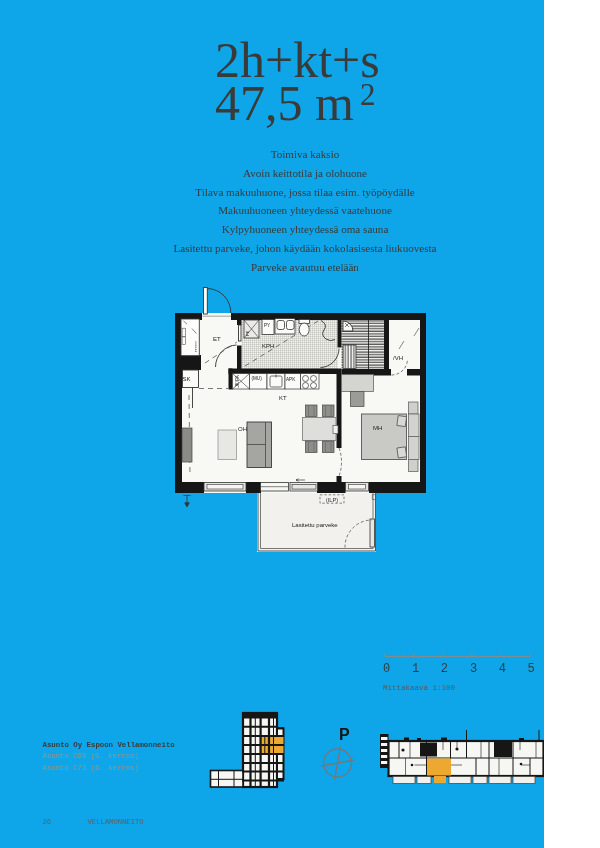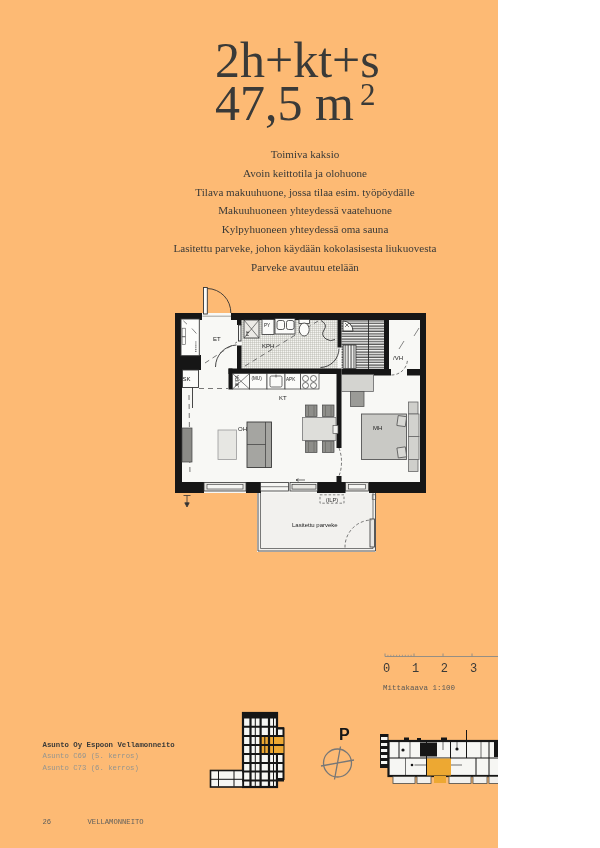--- a/index.html
+++ b/index.html
@@ -1,16 +1,16 @@
 <!DOCTYPE html>
 <html><head>
 <meta charset="utf-8">
 <style>
   html,body{margin:0;padding:0;}
-  .page{position:relative;width:498px;height:848px;background:#fdba74;overflow:hidden;
+  .page{position:relative;width:544px;height:848px;background:#0ea5e9;overflow:hidden;
         font-family:"Liberation Sans",sans-serif;}
   .title{position:absolute;left:215px;top:39px;font-family:"Liberation Serif",serif;
          font-size:50px;line-height:43px;color:#3a3a38;font-weight:400;letter-spacing:0px;}
   .desc{position:absolute;left:5px;top:145px;width:600px;text-align:center;
         font-family:"Liberation Serif",serif;font-size:11.1px;line-height:18.8px;color:#3a3a38;}
 </style>
 </head>
 <body>
 <div class="page">
 

